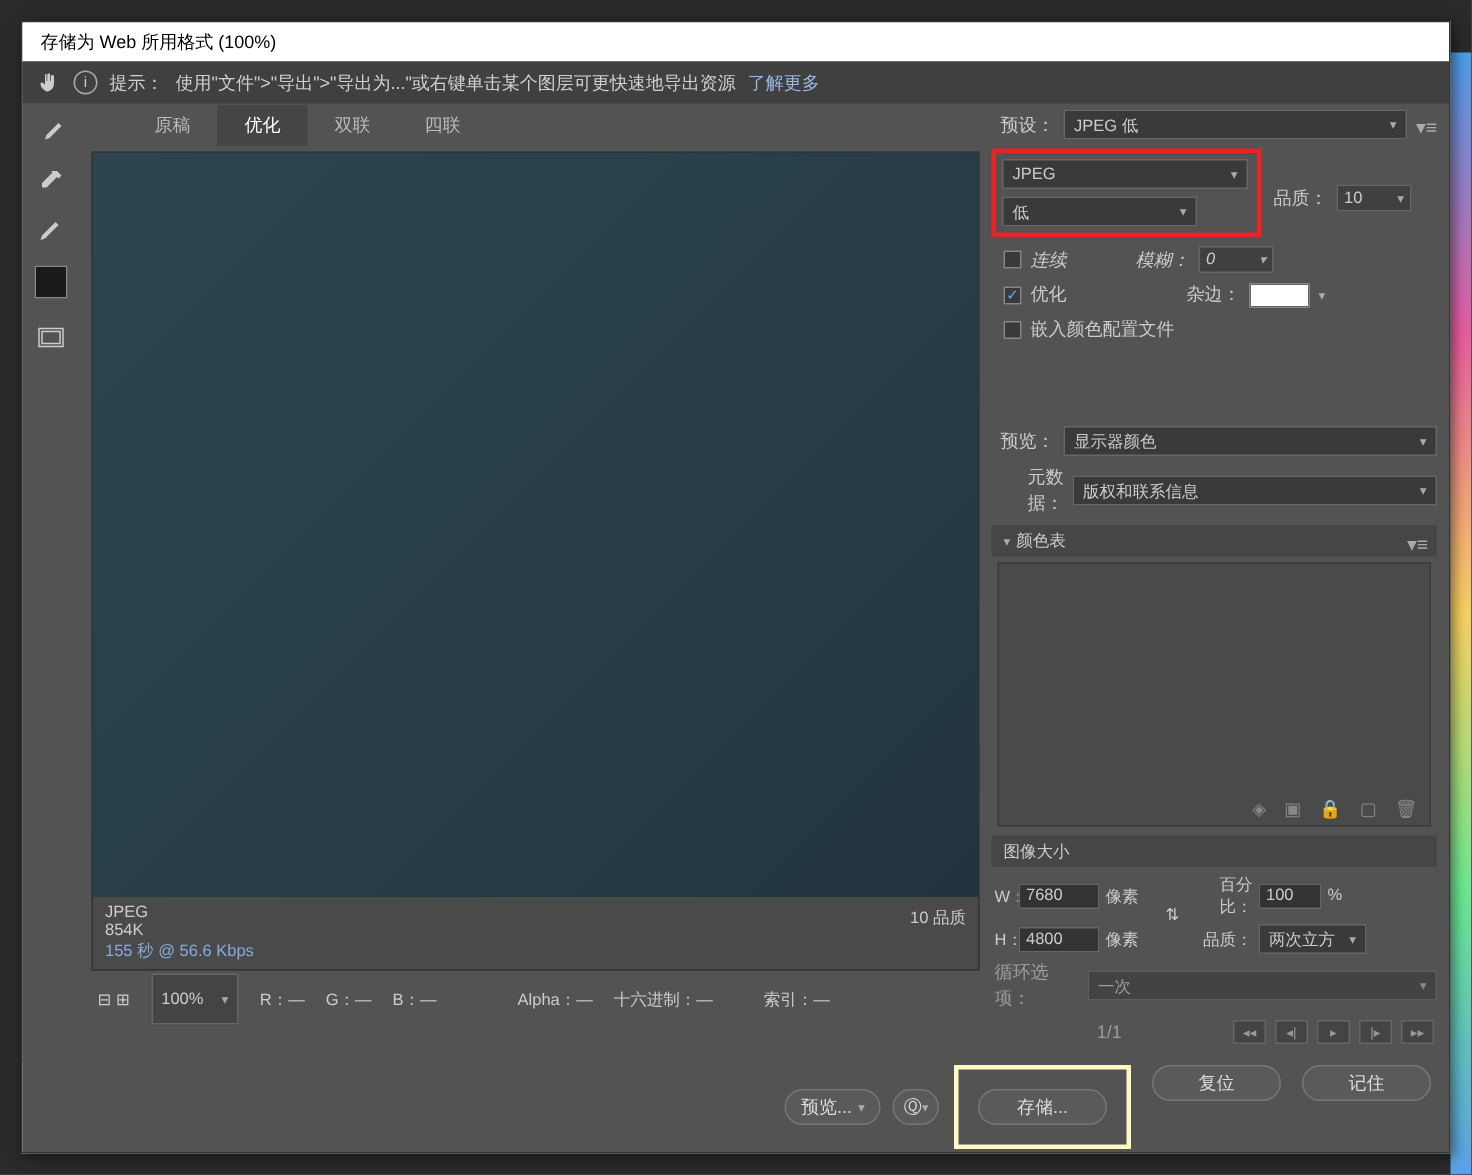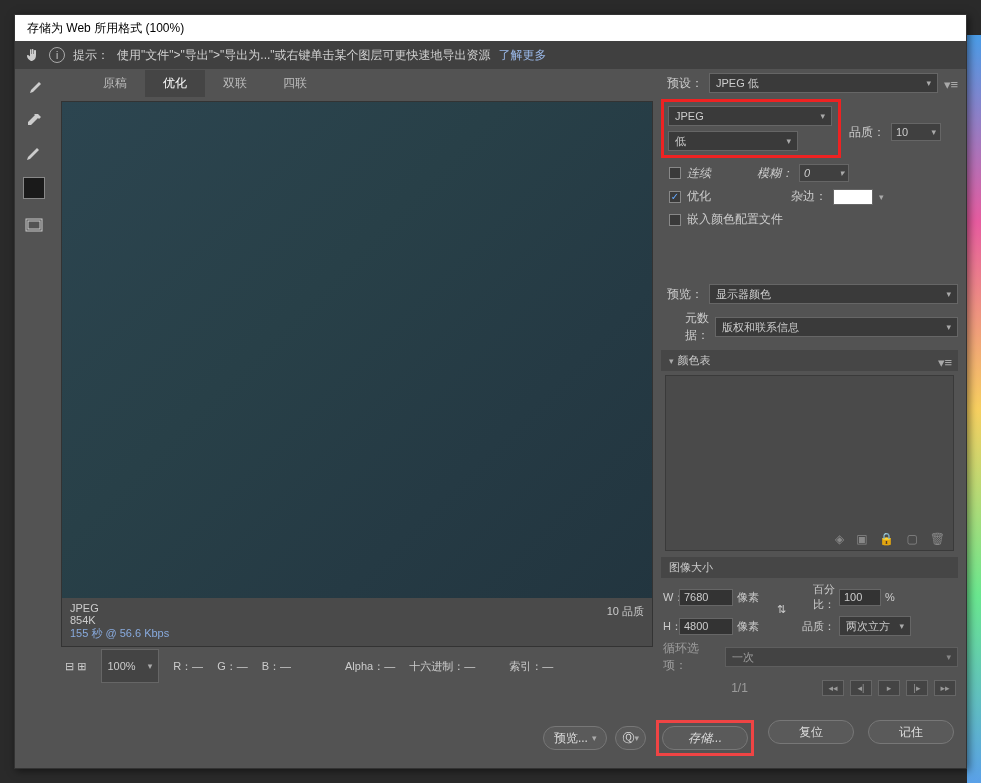--- a/index.html
+++ b/index.html
@@ -39,21 +39,21 @@
 .palette-icons { position: absolute; bottom: 4px; right: 8px; display: flex; gap: 12px; color: #888; font-size: 12px; }
 .size-grid { display: grid; grid-template-columns: 12px 54px 36px 14px 40px 42px 26px; gap: 4px; align-items: center; font-size: 11px; margin: 4px 2px; }
 .size-input { background: #333; border: 1px solid #666; color: #ccc; height: 17px; padding: 0 4px; font-size: 11px; text-align: left; }
 .anim-nav { display: flex; align-items: center; gap: 6px; margin: 4px 2px; }
 .nav-btn { width: 22px; height: 16px; background: #444; border: 1px solid #666; display: flex; align-items: center; justify-content: center; font-size: 9px; color: #999; }
 .bottom-bar { position: absolute; left: 0; right: 0; bottom: 0; height: 60px; display: flex; align-items: center; padding: 0 12px; gap: 10px; justify-content: flex-end; }
 .btm-left { display: flex; gap: 8px; align-items: center; }
 .btm-right { display: flex; gap: 14px; }
 .btn { background: #5a5a5a; border: 1px solid #777; border-radius: 12px; color: #ddd; font-size: 12px; padding: 4px 22px; cursor: pointer; height: 24px; display: flex; align-items: center; min-width: 86px; justify-content: center; }
 .btn.small { min-width: 56px; padding: 4px 10px; }
-.save-highlight { border: 3px solid #ef4444; padding: 3px; font-style: italic; }
+.save-highlight { border: 3px solid #fef9c3; padding: 13px; }
 .flyout { width: 12px; height: 12px; color: #aaa; font-size: 13px; }
 .side-stripe { position: absolute; right: 0; top: 35px; width: 14px; bottom: 0; background: linear-gradient(180deg,#4a9de8,#e85ca0,#f8d060,#6ae890,#5aa0e8); }
 </style>
 </head>
 <body>
 
 <div class="side-stripe"></div>
 
 <div class="outer-frame">
   <div class="titlebar">

